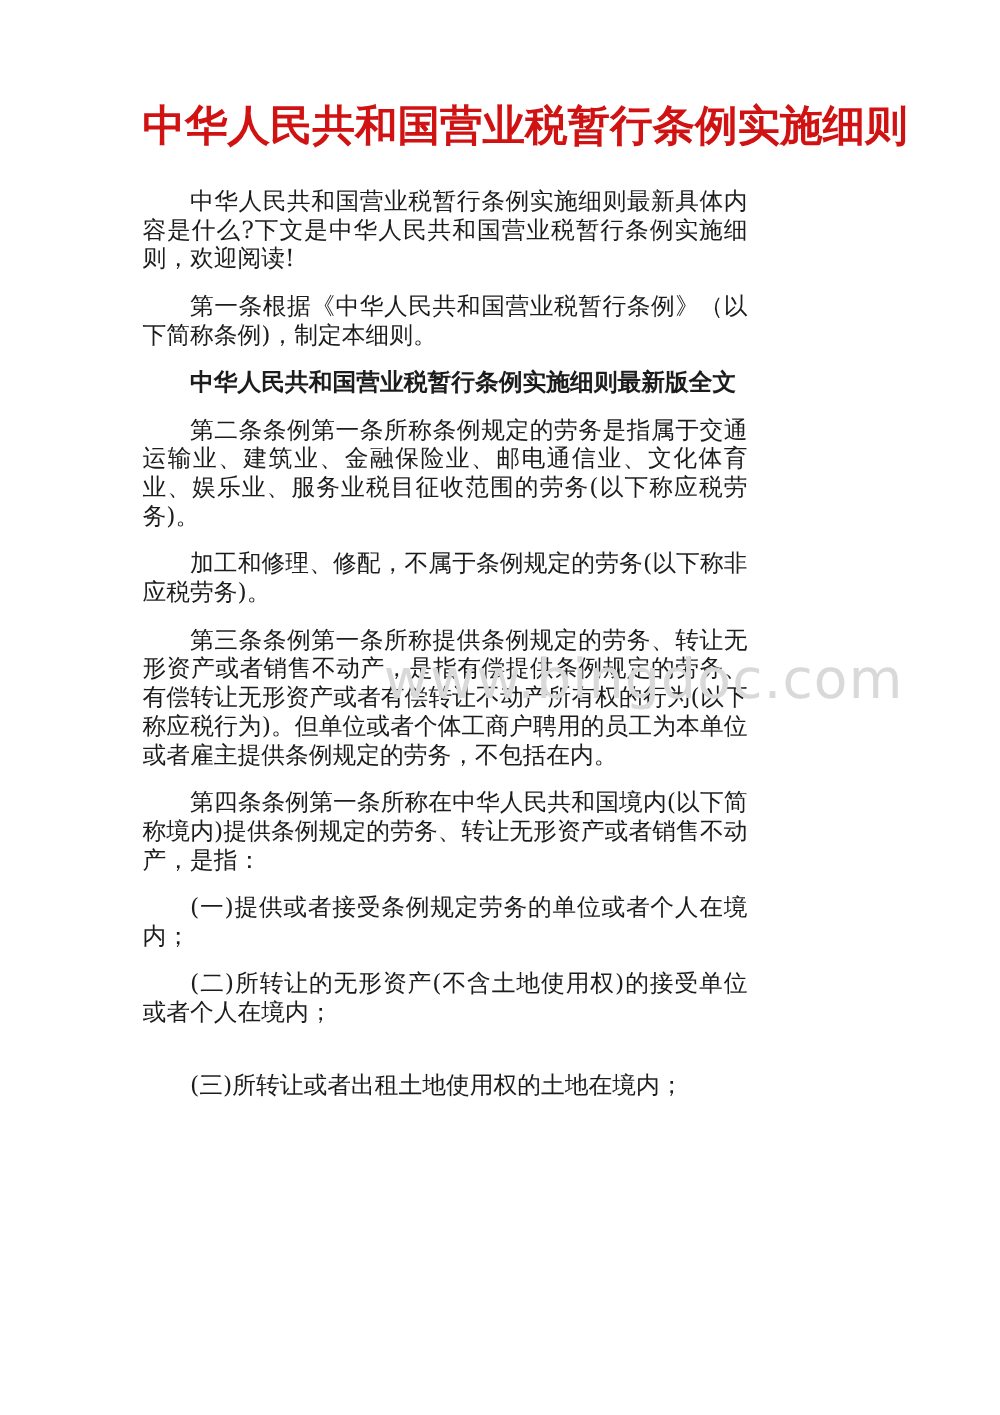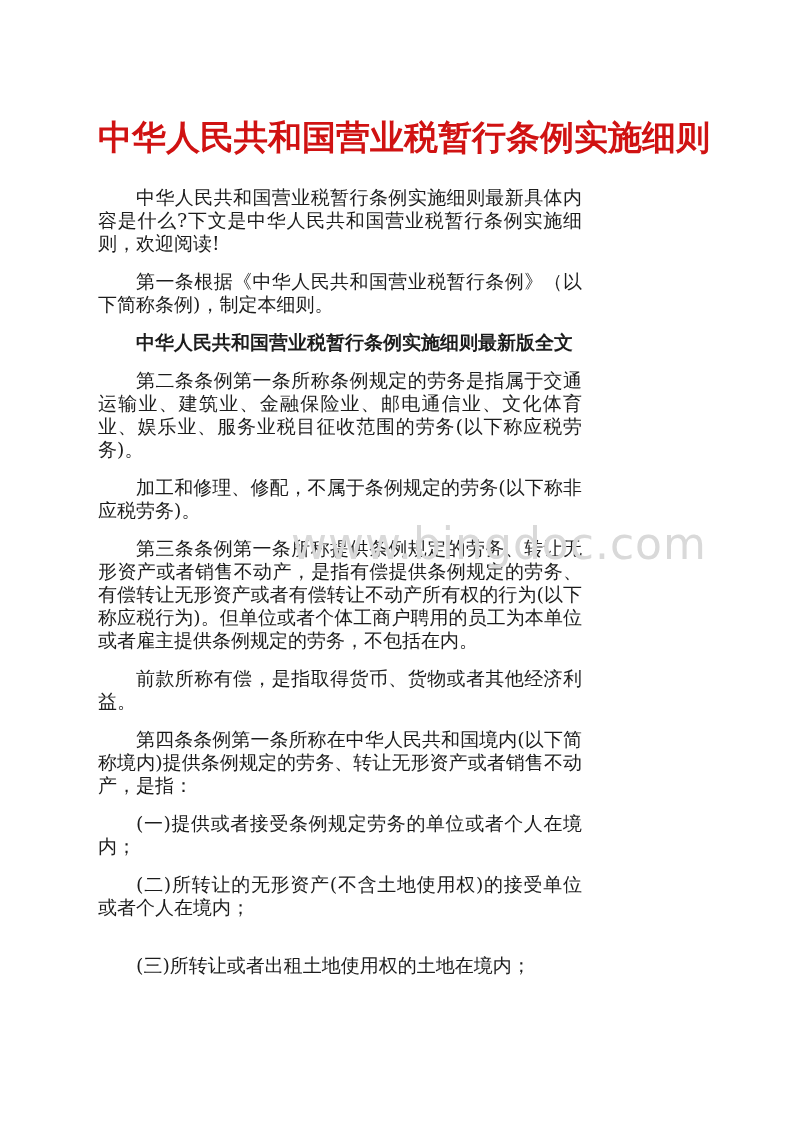--- a/index.html
+++ b/index.html
@@ -16,21 +16,22 @@
   body {
     width: 800px;
     height: 1132px;
     background: var(--color-page_background);
     overflow: hidden;
   }
   .page {
     position: relative;
     width: 676px;
     height: 1132px;
-    padding: 116px 94px 0 98px;
+    padding: 80px 94px 0 98px;
+    margin-left: 16px;
   }
   .doc-title {
     font-family: "DejaVu Serif", "Liberation Serif", serif;
     font-weight: bold;
     font-size: 34px;
     line-height: 42px;
     color: var(--color-title);
     text-align: center;
     margin: 0 0 28px 0;
     white-space: nowrap;
@@ -78,21 +79,20 @@
   <p class="para">第一条根据《中华人民共和国营业税暂行条例》（以下简称条例)，制定本细则。</p>
 
   <p class="para heading">中华人民共和国营业税暂行条例实施细则最新版全文</p>
 
   <p class="para">第二条条例第一条所称条例规定的劳务是指属于交通运输业、建筑业、金融保险业、邮电通信业、文化体育业、娱乐业、服务业税目征收范围的劳务(以下称应税劳务)。</p>
 
   <p class="para">加工和修理、修配，不属于条例规定的劳务(以下称非应税劳务)。</p>
 
   <p class="para">第三条条例第一条所称提供条例规定的劳务、转让无形资产或者销售不动产，是指有偿提供条例规定的劳务、有偿转让无形资产或者有偿转让不动产所有权的行为(以下称应税行为)。但单位或者个体工商户聘用的员工为本单位或者雇主提供条例规定的劳务，不包括在内。</p>
 
-  <p class="para">前款所称有偿，是指取得货币、货物或者其他经济利益。</p>
 
   <p class="para">第四条条例第一条所称在中华人民共和国境内(以下简称境内)提供条例规定的劳务、转让无形资产或者销售不动产，是指：</p>
 
   <p class="para">(一)提供或者接受条例规定劳务的单位或者个人在境内；</p>
 
   <p class="para">(二)所转让的无形资产(不含土地使用权)的接受单位或者个人在境内；</p>
 
   <p class="para gap-before">(三)所转让或者出租土地使用权的土地在境内；</p>
 
   <div class="watermark">www.bingdoc.com</div>

